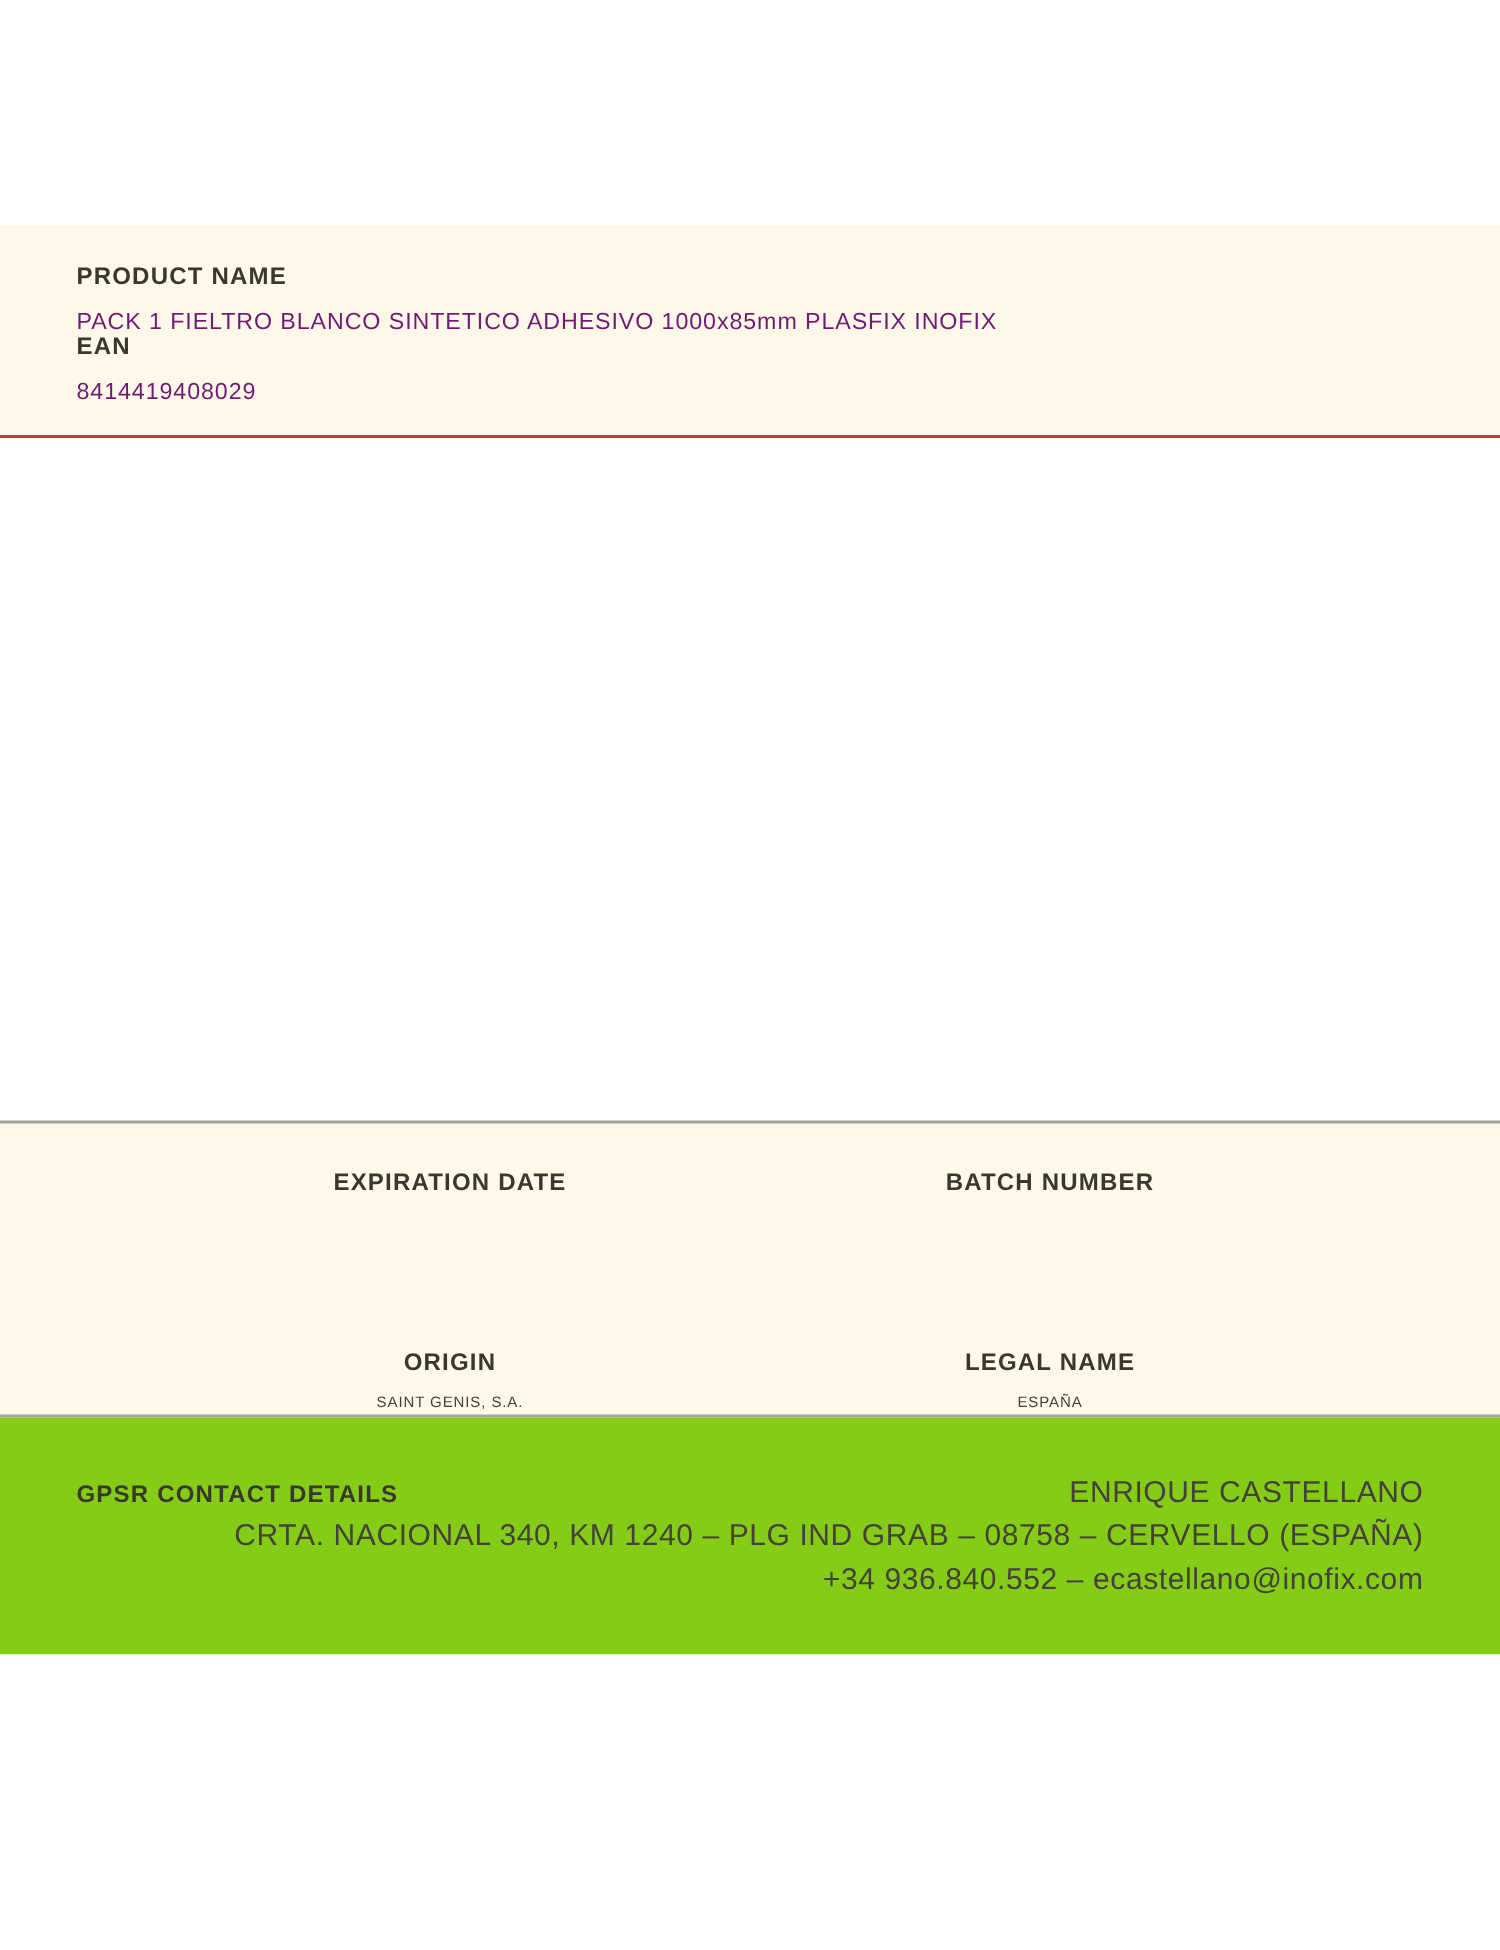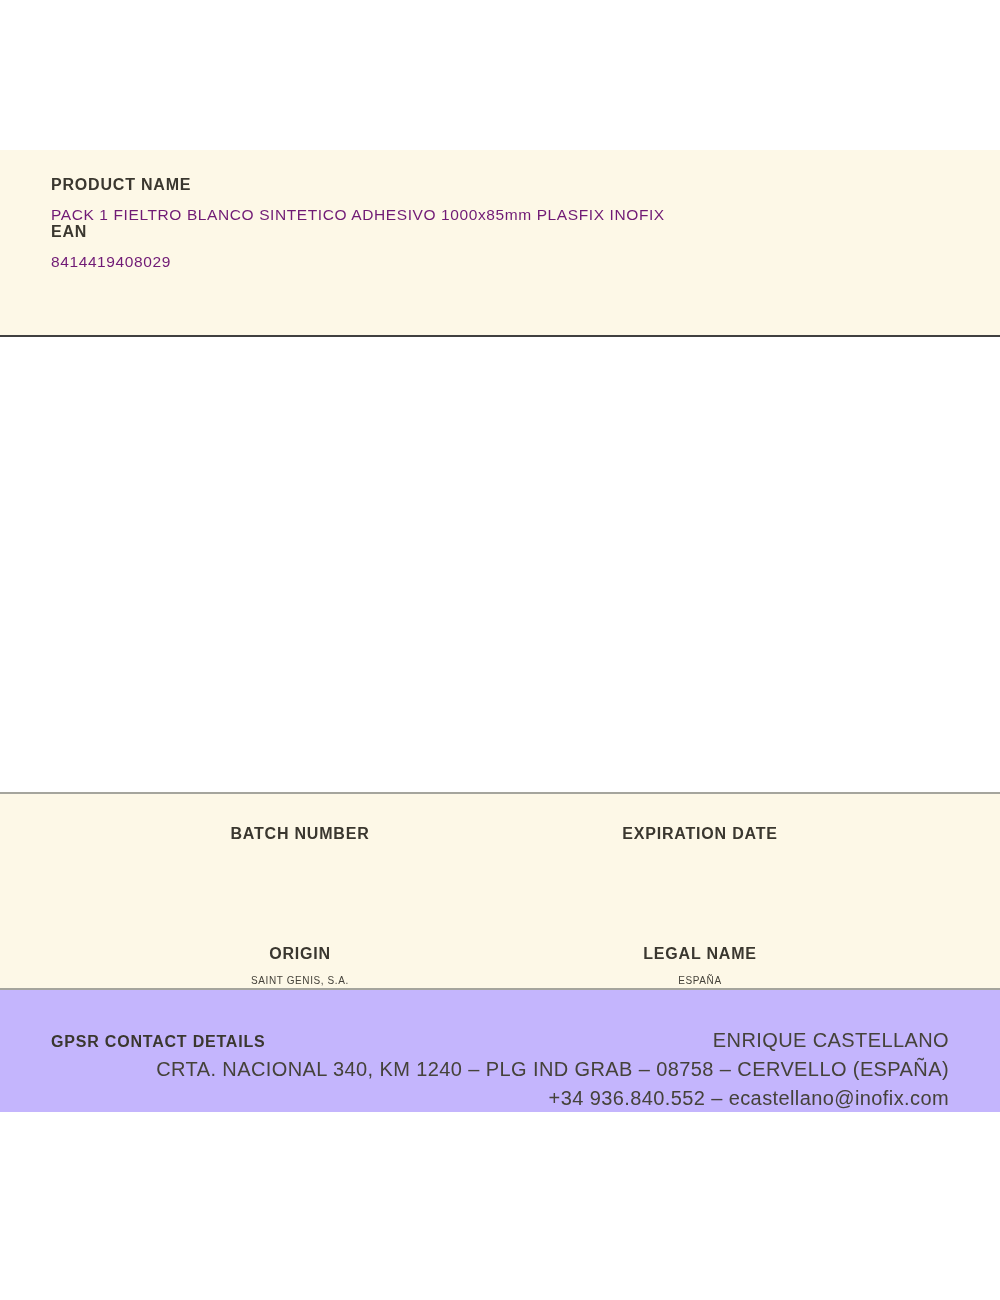--- a/index.html
+++ b/index.html
@@ -10,23 +10,23 @@
     position: relative;
     font-family: "Liberation Sans", sans-serif;
     color: #3f3c33;
     overflow: hidden;
   }
   .spacer-top { height: 150px; background: #ffffff; }
 
   
   .section-product {
     background: #fdf8e7;
-    border-bottom: 2px solid #404040;
+    border-bottom: 2px solid #c2410c;
     padding: 26px 51px 22px 51px;
-    height: 187px;
+    height: 142px;
   }
   .field-label {
     font-size: 16px;
     font-weight: bold;
     letter-spacing: 0.8px;
     color: #3a372f;
     line-height: 17px;
   }
   .field-value {
     font-size: 15.5px;
@@ -58,22 +58,22 @@
   .batch-grid .cell-value {
     margin-top: 13px;
     font-size: 10px;
     letter-spacing: 0.6px;
     color: #45423a;
     min-height: 17px;
   }
 
   
   .section-gpsr {
-    background: #c4b5fd;
-    height: 122px;
+    background: #84cc16;
+    height: 158px;
     padding: 42px 51px 0 51px;
   }
   .gpsr-row {
     display: flex;
     justify-content: space-between;
     align-items: baseline;
   }
   .gpsr-title {
     font-size: 16px;
     font-weight: bold;
@@ -102,22 +102,22 @@
   <div class="field-label">PRODUCT NAME</div>
   <div class="field-value">PACK 1 FIELTRO BLANCO SINTETICO ADHESIVO 1000x85mm PLASFIX INOFIX</div>
   <div class="field-label field-gap">EAN</div>
   <div class="field-value">8414419408029</div>
 </div>
 
 <div class="image-area"></div>
 
 <div class="section-batch">
   <div class="batch-grid">
+    <div class="cell field-label">EXPIRATION DATE</div>
     <div class="cell field-label">BATCH NUMBER</div>
-    <div class="cell field-label">EXPIRATION DATE</div>
 
     <div class="cell cell-value"></div>
     <div class="cell cell-value"></div>
 
     <div class="cell field-label row2">ORIGIN</div>
     <div class="cell field-label row2">LEGAL NAME</div>
 
     <div class="cell cell-value">SAINT GENIS, S.A.</div>
     <div class="cell cell-value">ESPAÑA</div>
   </div>

